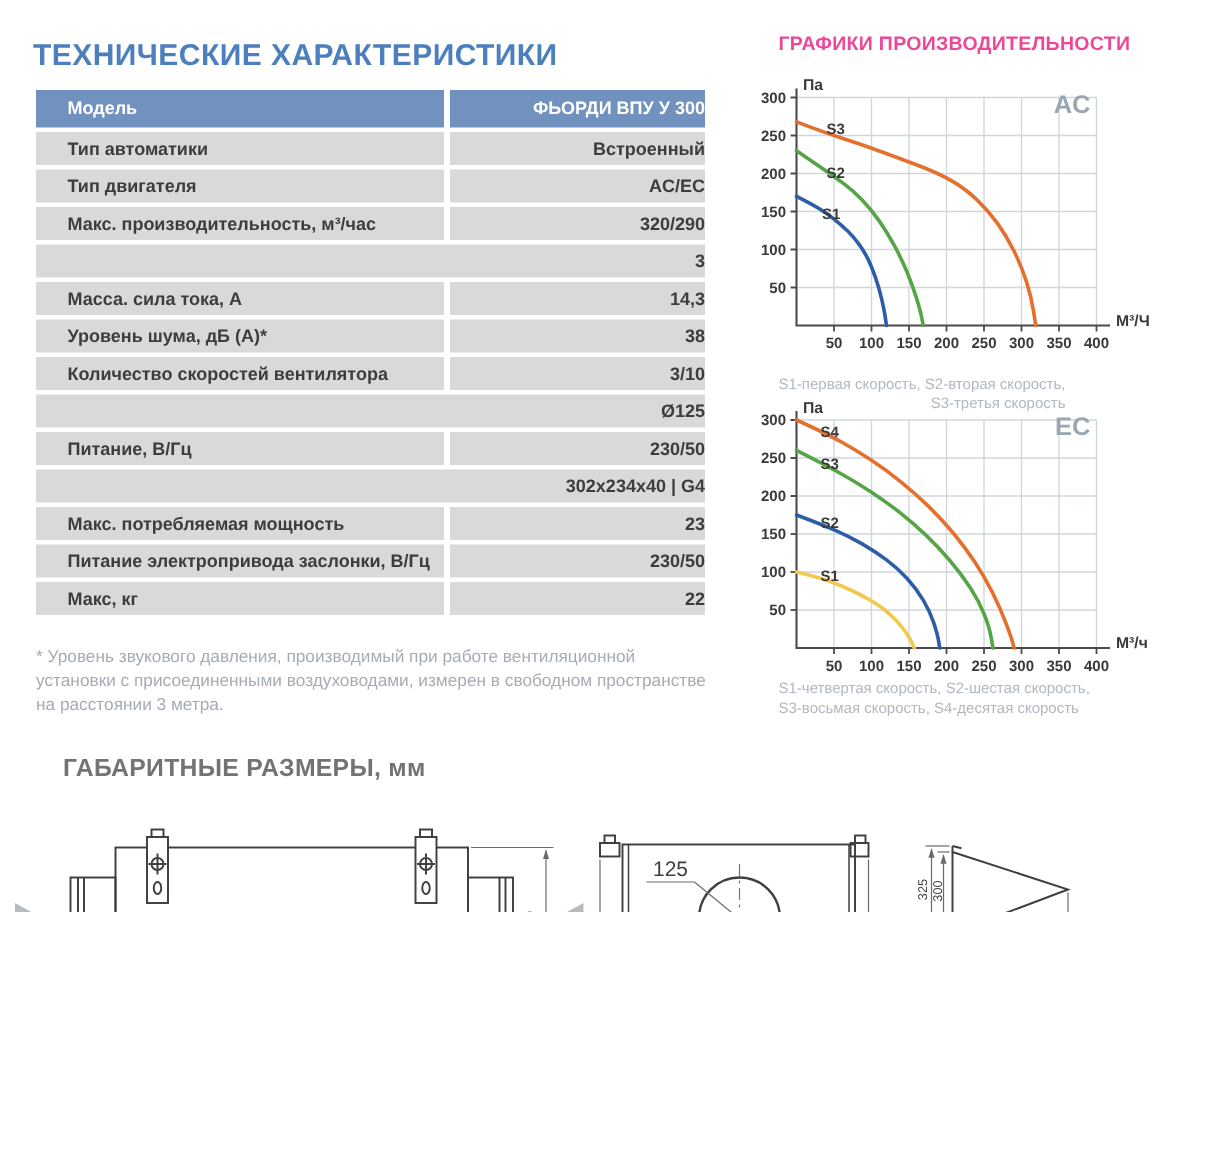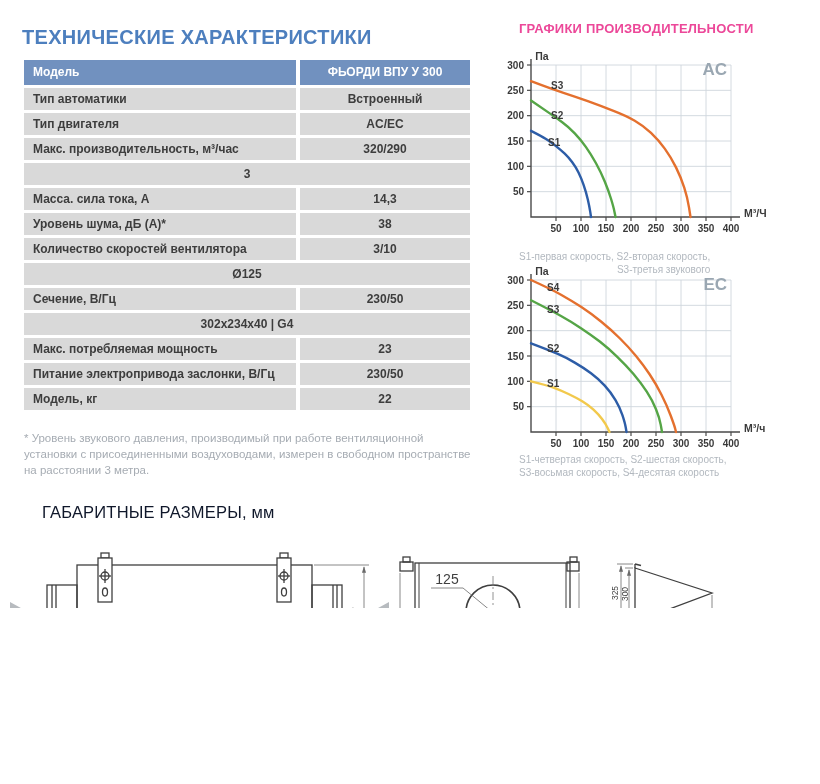--- a/index.html
+++ b/index.html
@@ -1,25 +1,25 @@
 <!DOCTYPE html>
 <html><head>
 <meta charset="utf-8">
 <style>
   html,body{margin:0;padding:0;background:#fff;}
   body{font-family:"Liberation Sans",sans-serif;}
   .page{position:relative;width:820px;height:608px;background:#fff;overflow:hidden;}
   .h-main{position:absolute;left:22px;top:26px;margin:0;font-size:20px;font-weight:bold;color:#4d7fbe;letter-spacing:.3px;}
   .h-charts{position:absolute;left:519px;top:21px;margin:0;font-size:13px;font-weight:bold;color:#ec4899;letter-spacing:.2px;}
-  .h-dims{position:absolute;left:42px;top:503px;margin:0;font-size:16.5px;font-weight:normal;color:#0f172a;letter-spacing:.2px;}
+  .h-dims{position:absolute;left:42px;top:503px;margin:0;font-size:16.5px;font-weight:bold;color:#737373;letter-spacing:.2px;}
   .spec-table{position:absolute;left:24px;top:60px;width:446px;}
   .t-head,.t-row{display:flex;gap:4px;margin-bottom:3px;}
   .cell{font-size:12px;font-weight:700;box-sizing:border-box;}
-  .cell.l{width:272px;padding-left:9px;}
-  .cell.r{flex:1;text-align:center;}
+  .cell.l{width:272px;padding-left:21px;}
+  .cell.r{flex:1;text-align:right;}
   .t-head .cell{background:#7191bf;color:#fff;height:25px;line-height:25px;}
   .t-row .cell{background:#d9d9d9;color:#3d3d3d;height:22px;line-height:22px;}
   .footnote{position:absolute;left:24px;top:430px;width:452px;margin:0;font-size:11.5px;line-height:1.4;color:#a6acb3;}
   .chart{position:absolute;left:497px;}
   .chart-ac{top:51px;}
   .chart-ec{top:266px;}
   .caption{position:absolute;left:519px;font-size:10px;line-height:1.32;color:#b2b8bf;}
   .cap-ac{top:250px;text-align:right;}
   .cap-ec{top:453px;}
   .drawings{position:absolute;left:0;top:540px;}
@@ -65,36 +65,36 @@
           <div class="cell r">38</div>
         </div>
         <div class="t-row">
           <div class="cell l">Количество скоростей вентилятора</div>
           <div class="cell r">3/10</div>
         </div>
         <div class="t-row">
           <div class="cell r">Ø125</div>
         </div>
         <div class="t-row">
-          <div class="cell l">Сечение, В/Гц</div>
+          <div class="cell l">Питание, В/Гц</div>
           <div class="cell r">230/50</div>
         </div>
         <div class="t-row">
           <div class="cell r">302x234x40 | G4</div>
         </div>
         <div class="t-row">
           <div class="cell l">Макс. потребляемая мощность вентилятора, Вт</div>
           <div class="cell r">23</div>
         </div>
         <div class="t-row">
           <div class="cell l">Питание электропривода заслонки, В/Гц</div>
           <div class="cell r">230/50</div>
         </div>
         <div class="t-row">
-          <div class="cell l">Модель, кг</div>
+          <div class="cell l">Макс, кг</div>
           <div class="cell r">22</div>
         </div>
       </div>
   </div>
 
   <p class="footnote">* Уровень звукового давления, производимый при работе вентиляционной установки с присоединенными воздуховодами, измерен в свободном пространстве на расстоянии 3 метра.</p>
 
   <h2 class="h-charts">ГРАФИКИ ПРОИЗВОДИТЕЛЬНОСТИ</h2>
 
   <svg class="chart chart-ac" width="310" height="200" viewBox="0 0 310 200">
@@ -152,21 +152,21 @@
       <text x="230" y="24" text-anchor="end" fill="#9aa7b2" font-size="17px" font-weight="bold">AC</text>
       <path d="M34,30.21333333333334 Q54,37.81333333333333 66.5,41.86666666666667 Q79,45.92 91.5,50.480000000000004 Q104,55.040000000000006 116.5,59.85333333333334 Q129,64.66666666666667 137.75,69.73333333333333 Q146.5,74.8 154,81.89333333333333 Q161.5,88.98666666666666 167.75,97.6 Q174,106.21333333333334 179,116.34666666666666 Q184,126.47999999999999 187.25,136.61333333333334 Q190.5,146.74666666666667 192,156.37333333333333 L193.5,166" stroke="#e4702e" stroke-width="2.4" fill="none" stroke-linecap="round"></path>
       <text x="54" y="38.31999999999999" fill="#3a3a3a" font-size="10px" font-weight="600">S3</text>
       <path d="M34,49.46666666666667 Q46.5,58.08 52.75,62.38666666666666 Q59,66.69333333333333 65.25,71.25333333333333 Q71.5,75.81333333333333 77.75,82.4 Q84,88.98666666666666 89,96.08 Q94,103.17333333333333 99,112.29333333333332 Q104,121.41333333333333 107.75,130.53333333333333 Q111.5,139.65333333333334 114,147.76 Q116.5,155.86666666666667 117.5,160.93333333333334 L118.5,166" stroke="#55a546" stroke-width="2.4" fill="none" stroke-linecap="round"></path>
       <text x="54" y="67.70666666666666" fill="#3a3a3a" font-size="10px" font-weight="600">S2</text>
       <path d="M34,79.86666666666666 Q44,84.93333333333334 49,87.97333333333333 Q54,91.01333333333334 59,95.06666666666666 Q64,99.12 67.75,102.66666666666667 Q71.5,106.21333333333334 75.25,111.28 Q79,116.34666666666666 81.5,121.41333333333333 Q84,126.47999999999999 86.5,133.57333333333332 Q89,140.66666666666666 90.75,148.26666666666665 Q92.5,155.86666666666667 93.25,160.93333333333334 L94,166" stroke="#2d5da7" stroke-width="2.4" fill="none" stroke-linecap="round"></path>
       <text x="51" y="95.06666666666666" fill="#3a3a3a" font-size="10px" font-weight="600">S1</text>
     </svg>
   <div class="caption cap-ac">
     <div>S1-первая скорость, S2-вторая скорость,</div>
-    <div>S3-третья звукового</div>
+    <div>S3-третья скорость</div>
   </div>
 
   <svg class="chart chart-ec" width="310" height="200" viewBox="0 0 310 200">
       <g stroke="#cfd6dc" stroke-width="0.9">
         <line x1="59" y1="14" x2="59" y2="166"></line>
         <line x1="84" y1="14" x2="84" y2="166"></line>
         <line x1="109" y1="14" x2="109" y2="166"></line>
         <line x1="134" y1="14" x2="134" y2="166"></line>
         <line x1="159" y1="14" x2="159" y2="166"></line>
         <line x1="184" y1="14" x2="184" y2="166"></line>

